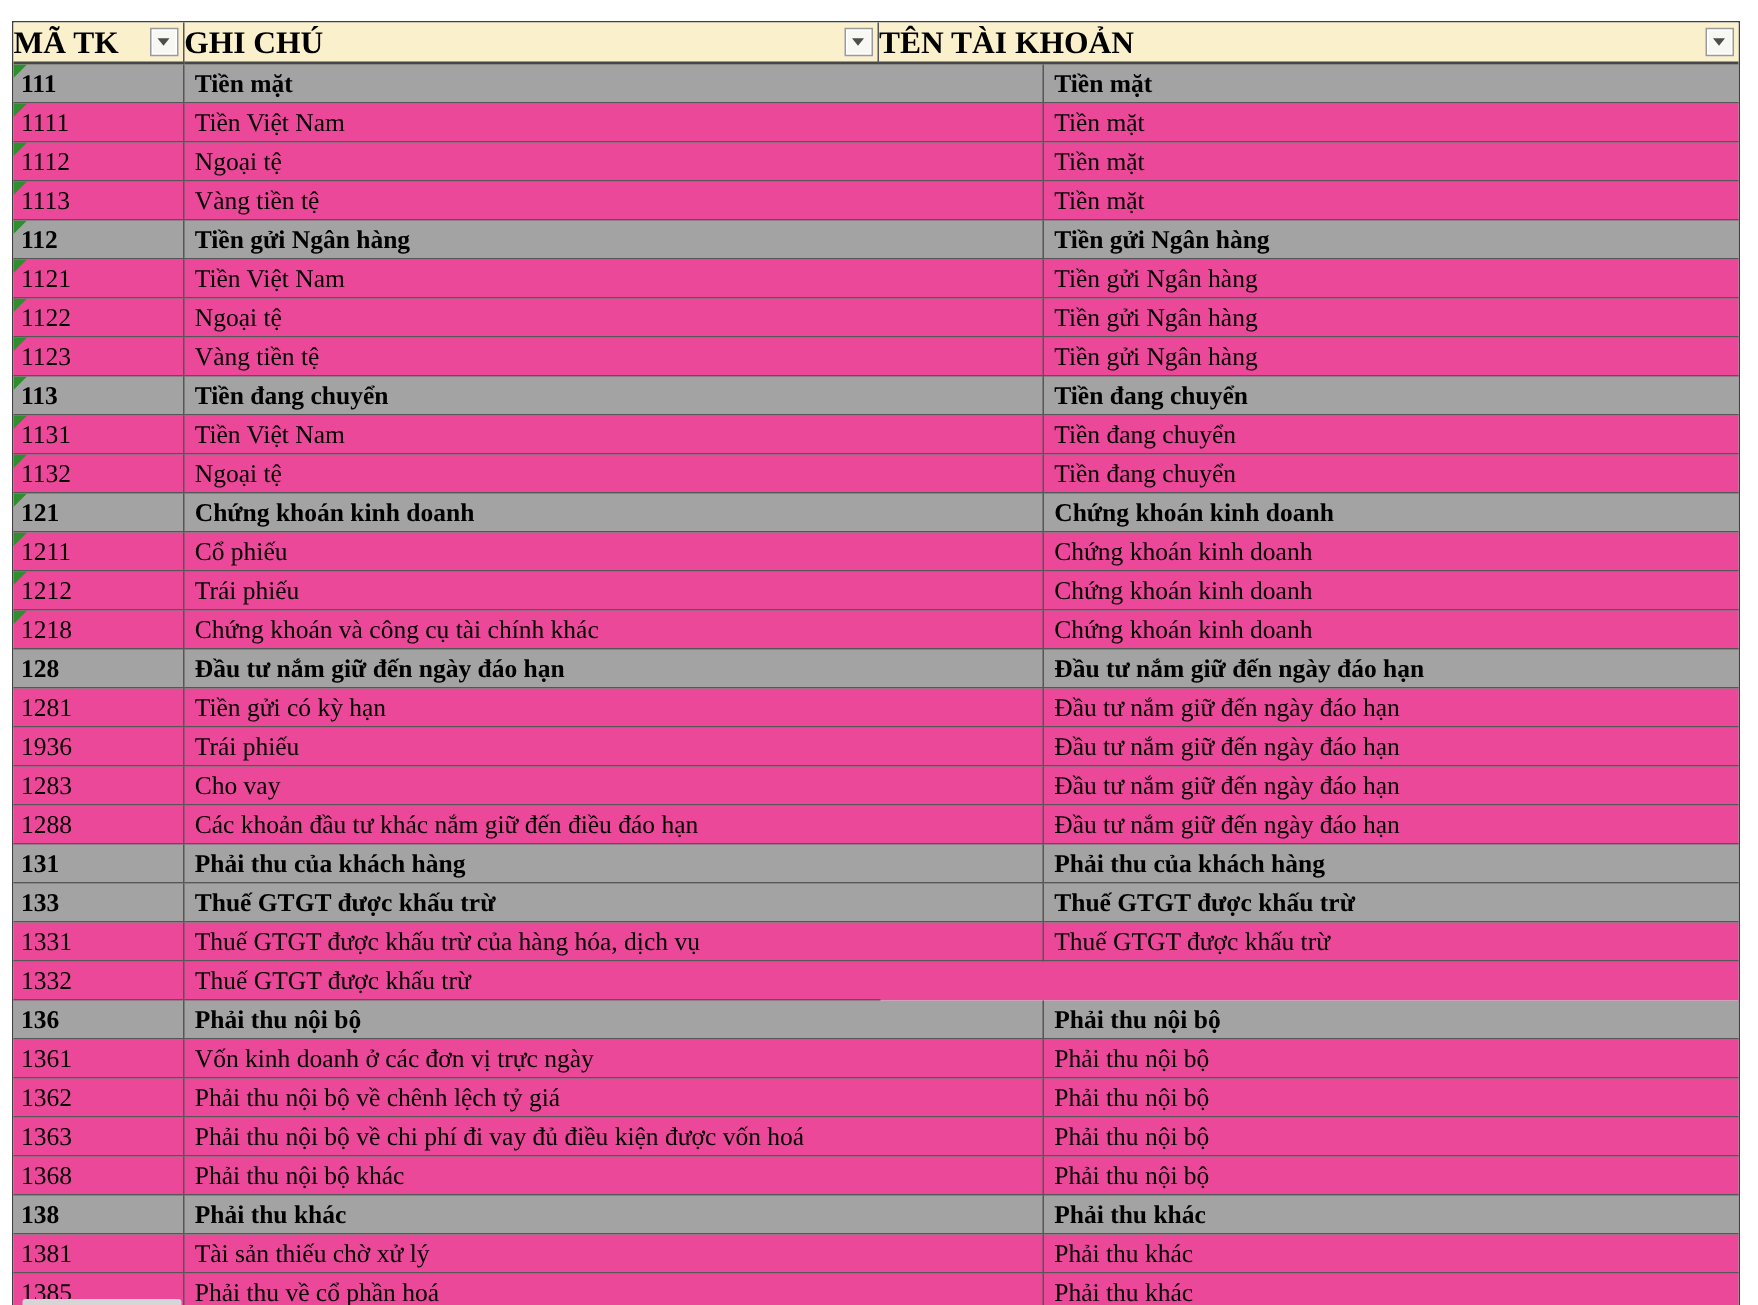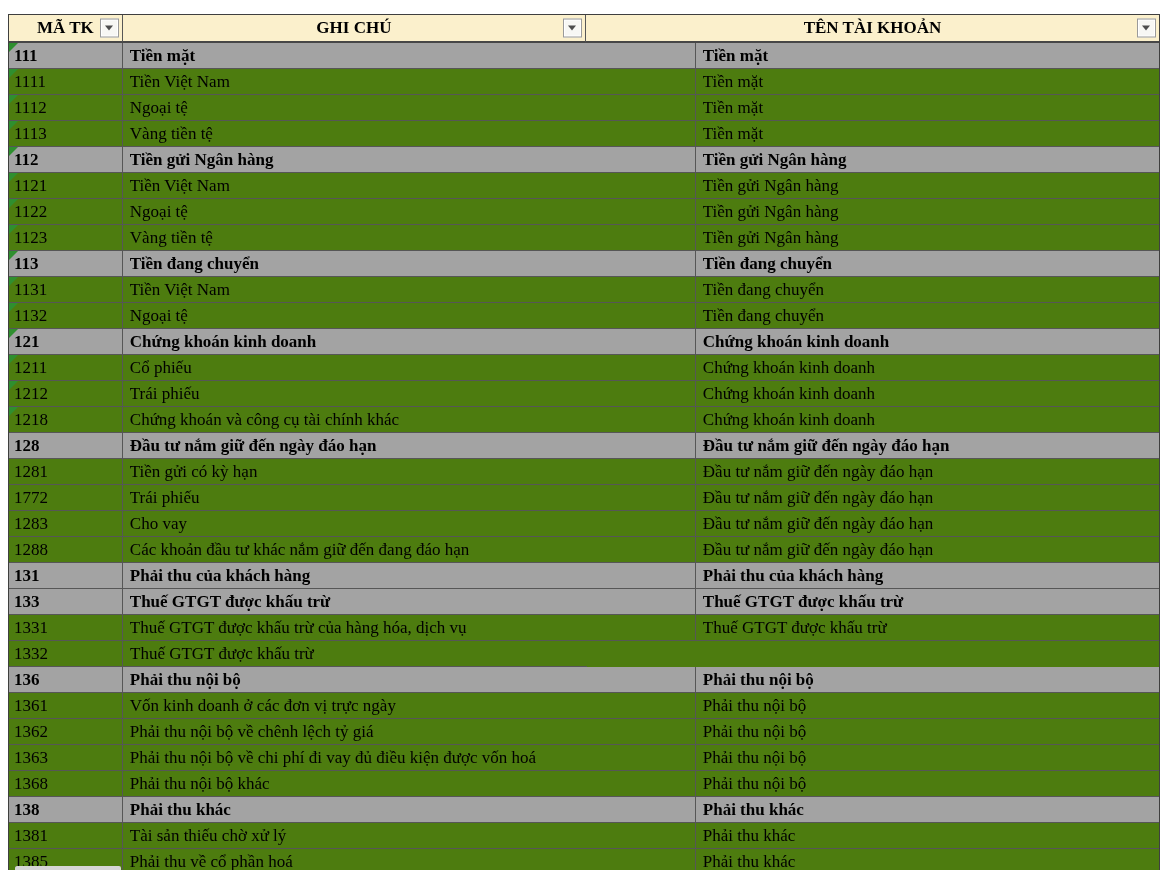--- a/index.html
+++ b/index.html
@@ -18,21 +18,21 @@
     width: 1152px;
   }
   .grid {
     border: 1px solid #3f3f3f;
     box-sizing: border-box;
     background: #ffffff;
   }
   .row {
     display: flex;
     height: 26px;
-    background: #4d7c0f;
+    background: #ec4899;
   }
   .row.header {
     height: 28px;
     background: #fbf0cc;
   }
   .row.section {
     background: #a3a3a3;
   }
   .cell {
     position: relative;
@@ -44,23 +44,23 @@
     font-size: 17px;
     color: #000000;
     white-space: nowrap;
     overflow: hidden;
   }
   .cell:last-child { border-right: none; }
   .c-code { width: 114px; padding-left: 5px; }
   .c-name { width: 574px; padding-left: 7px; }
   .c-note { width: 464px; padding-left: 7px; }
   .row.header .cell {
-    justify-content: center;
+    justify-content: flex-start;
     font-weight: bold;
-    font-size: 17px;
+    font-size: 21px;
     border-bottom: 2px solid #474747;
     padding-left: 0;
   }
   .row.section .cell { font-weight: bold; }
   .flag {
     position: absolute;
     top: 0;
     left: 0;
     width: 0;
     height: 0;
@@ -326,21 +326,21 @@
     <div class="cell c-name">
       <span>Tiền gửi có kỳ hạn</span>
     </div>
     <div class="cell c-note">
       <span>Đầu tư nắm giữ đến ngày đáo hạn</span>
     </div>
   </div>
         <div class="row">
     <div class="cell c-code">
 
-      <span>1772</span>
+      <span>1936</span>
     </div>
     <div class="cell c-name">
       <span>Trái phiếu</span>
     </div>
     <div class="cell c-note">
       <span>Đầu tư nắm giữ đến ngày đáo hạn</span>
     </div>
   </div>
         <div class="row">
     <div class="cell c-code">
@@ -353,21 +353,21 @@
     <div class="cell c-note">
       <span>Đầu tư nắm giữ đến ngày đáo hạn</span>
     </div>
   </div>
         <div class="row">
     <div class="cell c-code">
 
       <span>1288</span>
     </div>
     <div class="cell c-name">
-      <span>Các khoản đầu tư khác nắm giữ đến đang đáo hạn</span>
+      <span>Các khoản đầu tư khác nắm giữ đến điều đáo hạn</span>
     </div>
     <div class="cell c-note">
       <span>Đầu tư nắm giữ đến ngày đáo hạn</span>
     </div>
   </div>
         <div class="row section">
     <div class="cell c-code">
 
       <span>131</span>
     </div>

